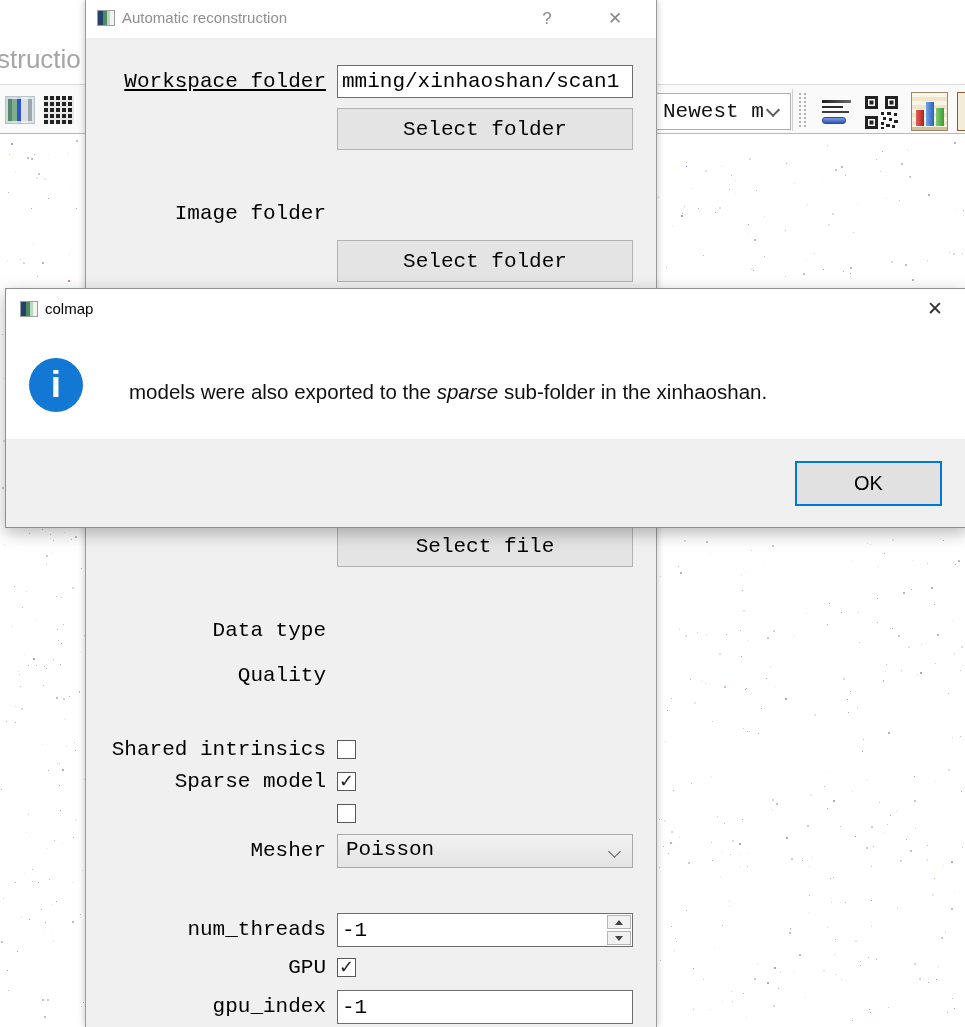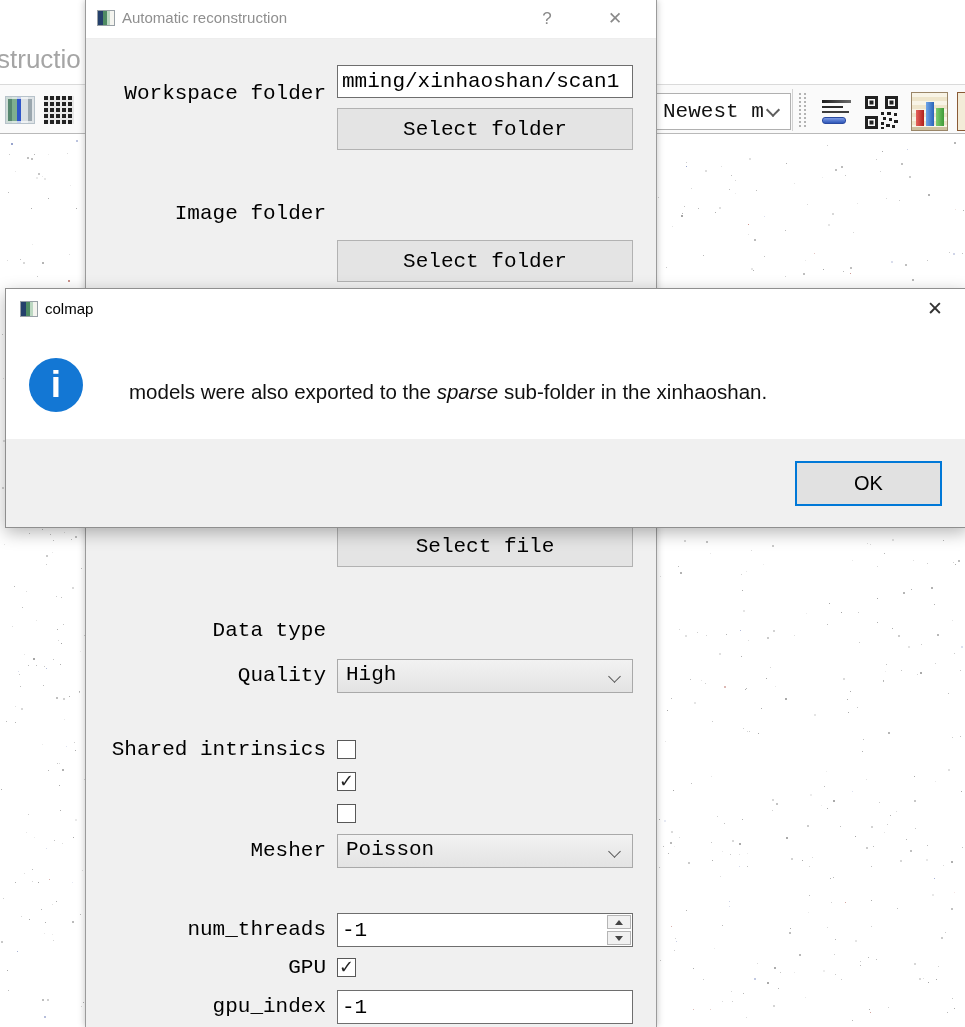--- a/index.html
+++ b/index.html
@@ -761,40 +761,37 @@
   </div>
 
   <div class="auto-dialog">
     <div class="ad-titlebar">
       <span class="win-icon"></span>
       <span class="ad-title">Automatic reconstruction</span>
       <span class="cap-btn ad-help">?</span>
       <span class="cap-btn ad-close">✕</span>
     </div>
 
-    <div class="row-label mono" style="top:77px;height:33px;line-height:33px;">Workspace folder</div>
+    <div class="row-label mono" style="top:65px;height:33px;line-height:33px;text-decoration:underline;">Workspace folder</div>
     <input class="qt-input mono" style="top: 65px;" value="mming/xinhaoshan/scan1">
     <div class="qt-btn mono" style="top:108px;">Select folder</div>
 
     <div class="row-label mono" style="top:197px;height:33px;line-height:33px;">Image folder</div>
     <div class="qt-btn mono" style="top:240px;">Select folder</div>
 
     <div class="qt-btn mono" style="top:525px;">Select file</div>
 
     <div class="row-label mono" style="top:614px;height:34px;line-height:34px;">Data type</div>
 
     <div class="row-label mono" style="top:659px;height:34px;line-height:34px;">Quality</div>
-    <div class="qt-combo" style="top:659px;">
-      <span class="val mono">High</span>
-      <span class="chev"></span>
-    </div>
 
     <div class="row-label mono" style="top:740px;height:20px;line-height:20px;">Shared intrinsics</div>
     <span class="qt-check" style="top:740px;"></span>
 
+    <div class="row-label mono" style="top:772px;height:20px;line-height:20px;">Sparse model</div>
     <span class="qt-check checked" style="top:772px;"></span>
 
     <span class="qt-check" style="top:804px;"></span>
 
     <div class="row-label mono" style="top:834px;height:34px;line-height:34px;">Mesher</div>
     <div class="qt-combo" style="top:834px;">
       <span class="val mono">Poisson</span>
       <span class="chev"></span>
     </div>
 

